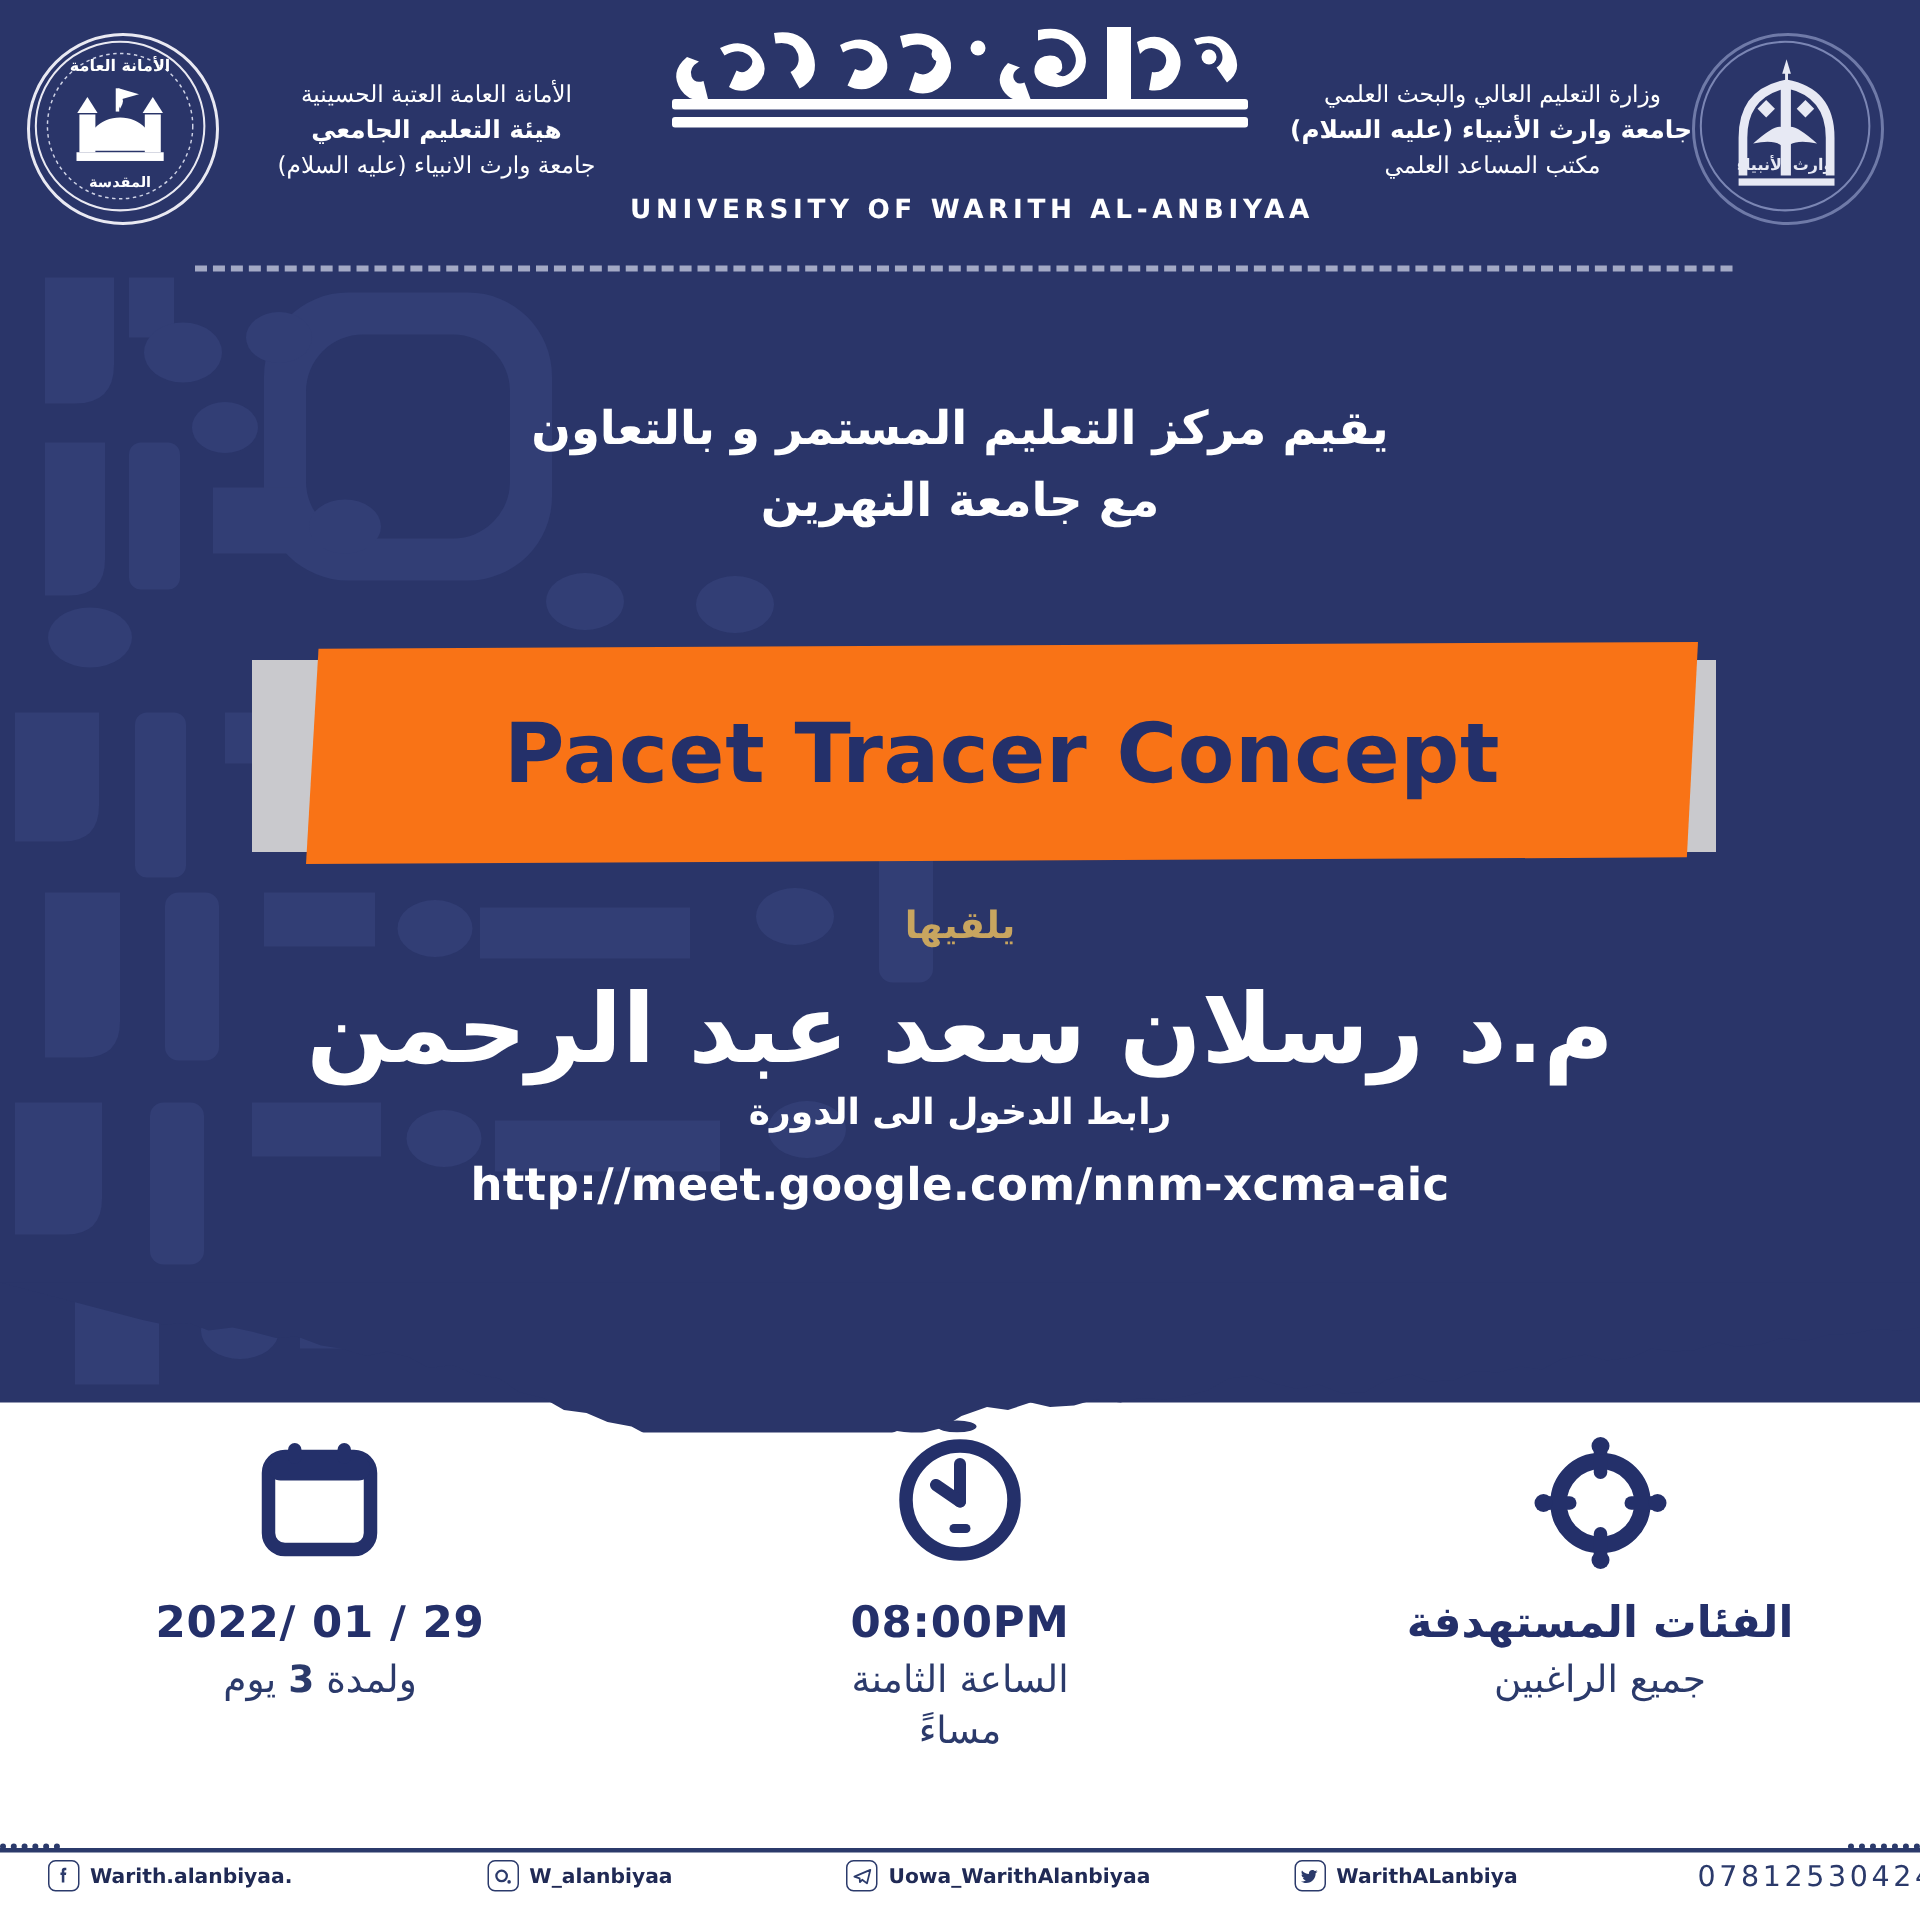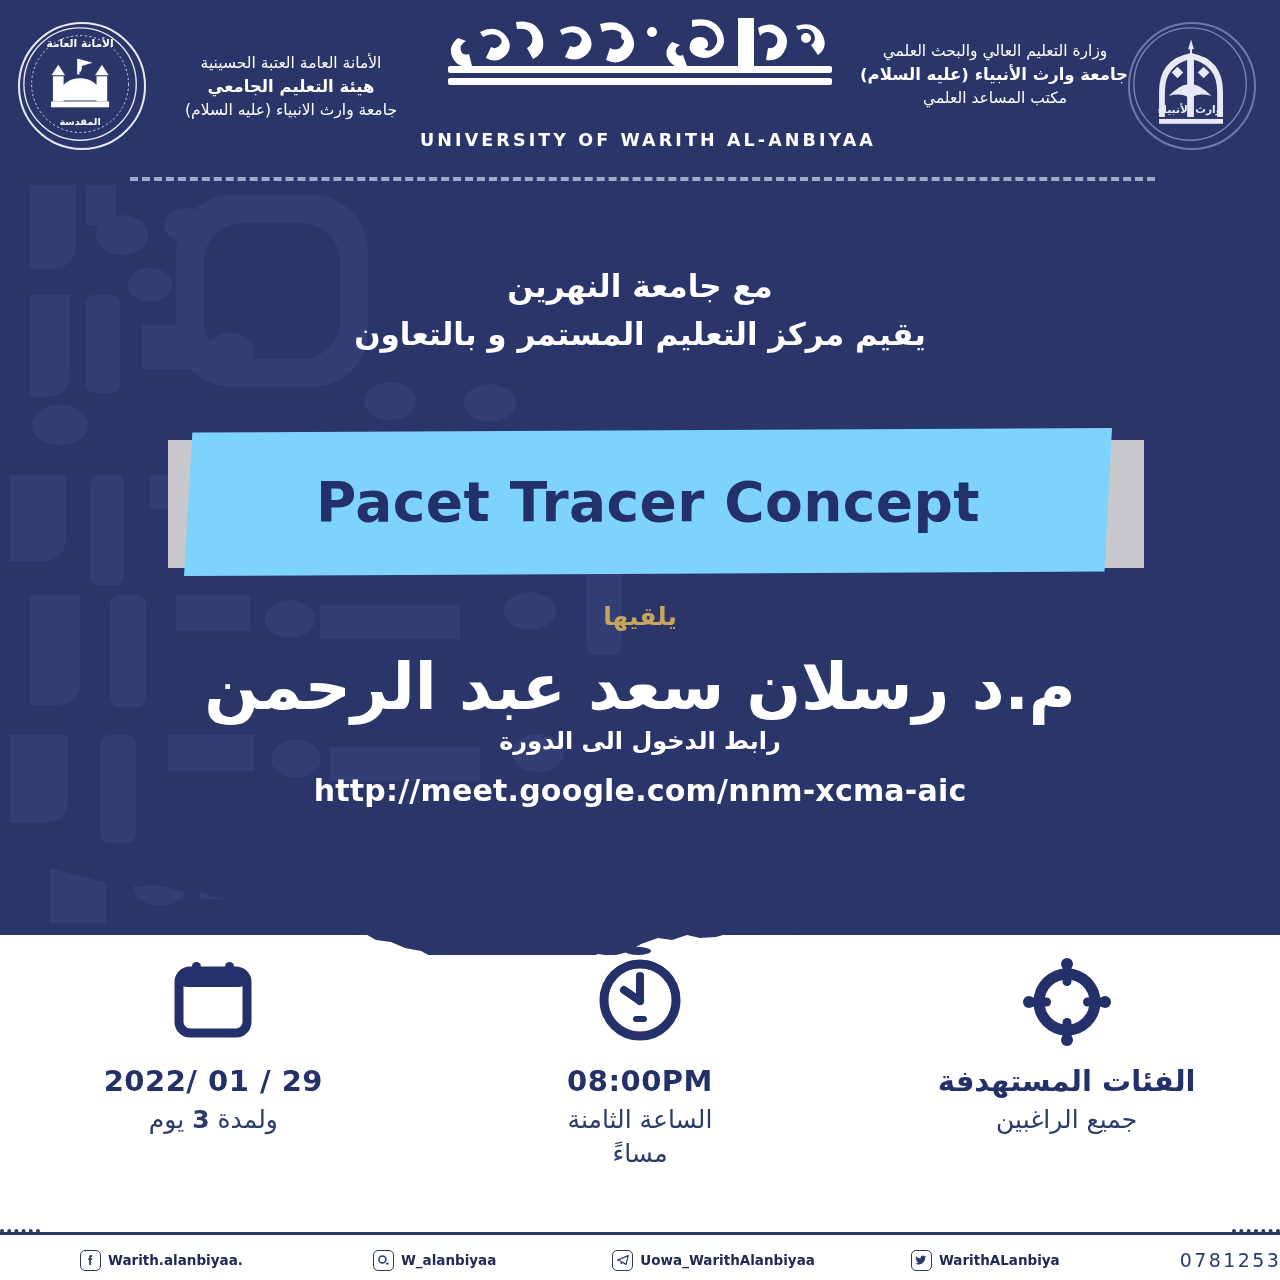--- a/index.html
+++ b/index.html
@@ -59,21 +59,21 @@
 
   .hdr-text {
     position: absolute;
     color: #ffffff;
     text-align: center;
     direction: rtl;
     line-height: 1.48;
   }
   .hdr-text div { white-space: nowrap; }
   .hdr-left  { left: 158px; top: 52px; width: 266px; font-size: 15.5px; }
-  .hdr-right { left: 862px; top: 40px; width: 266px; font-size: 15.5px; }
+  .hdr-right { left: 862px; top: 52px; width: 266px; font-size: 15.5px; }
   .hdr-text .strong { font-weight: bold; font-size: 16.5px; }
 
   
   .wordmark { position: absolute; left: 420px; top: 14px; width: 440px; height: 150px; }
   .wordmark .latin {
     position: absolute;
     left: 0; top: 116px;
     width: 440px;
     text-align: center;
     color: #ffffff;
@@ -120,22 +120,22 @@
     position: absolute; left: 0; top: 12px; width: 52px; height: 128px;
     background: #c9c9cd;
     clip-path: polygon(0 0, 100% 0, 74% 100%, 0 100%);
   }
   .ribbon-tab-r {
     position: absolute; right: 0; top: 12px; width: 52px; height: 128px;
     background: #c9c9cd;
     clip-path: polygon(26% 0, 100% 0, 100% 100%, 0 100%);
   }
   .ribbon-main {
-    position: absolute; left: 16px; top: 0; width: 928px; height: 148px;
-    background: #7dd3fc;
+    position: absolute; left: 36px; top: 0; width: 928px; height: 148px;
+    background: #f97316;
     clip-path: polygon(0.9% 3%, 100% 0%, 99.2% 97%, 0% 100%);
     display: flex; align-items: center; justify-content: center;
   }
   .ribbon-main .title {
     color: #24306a;
     font-size: 55px;
     font-weight: bold;
     letter-spacing: 0.4px;
     white-space: nowrap;
   }
@@ -199,21 +199,21 @@
   .footer-dash-l {
     position: absolute; left: 0; top: 1229px; width: 40px; height: 0;
     border-top: 4px dotted #2b3a6b;
   }
   .footer-dash-r {
     position: absolute; right: 0; top: 1229px; width: 48px; height: 0;
     border-top: 4px dotted #2b3a6b;
   }
   .footer {
     position: absolute; left: 0; top: 1240px; width: 1151px; height: 40px;
-    display: flex; align-items: center; margin-left: 48px;
+    display: flex; align-items: flex-start;
   }
   .social {
     display: flex; align-items: center; gap: 7px;
     white-space: nowrap;
   }
   .social .badge {
     width: 21px; height: 21px;
     border: 1.6px solid #2b3a6b;
     border-radius: 5px;
     display: flex; align-items: center; justify-content: center;
@@ -341,22 +341,22 @@
           <path d="M70 50 l6 -6 l6 6 l-6 6 z" fill="#e7e9f4"></path>
           <rect x="30" y="98" width="66" height="5" fill="#e7e9f4"></rect>
           <text x="62" y="92" fill="#e7e9f4" font-size="11" font-weight="bold" text-anchor="middle" font-family="DejaVu Sans, sans-serif">وارث الأنبياء</text>
         </svg>
       </div>
     </div>
 
     <div class="dashed-rule"></div>
 
     <div class="intro">
+      <div>يقيم مركز التعليم المستمر و بالتعاون</div>
       <div>مع جامعة النهرين</div>
-      <div>يقيم مركز التعليم المستمر و بالتعاون</div>
     </div>
 
 
     <div class="ribbon-wrap">
       <div class="ribbon-tab-l"></div>
       <div class="ribbon-tab-r"></div>
       <div class="ribbon-main">
         <span class="title">Pacet Tracer Concept</span>
       </div>
     </div>

